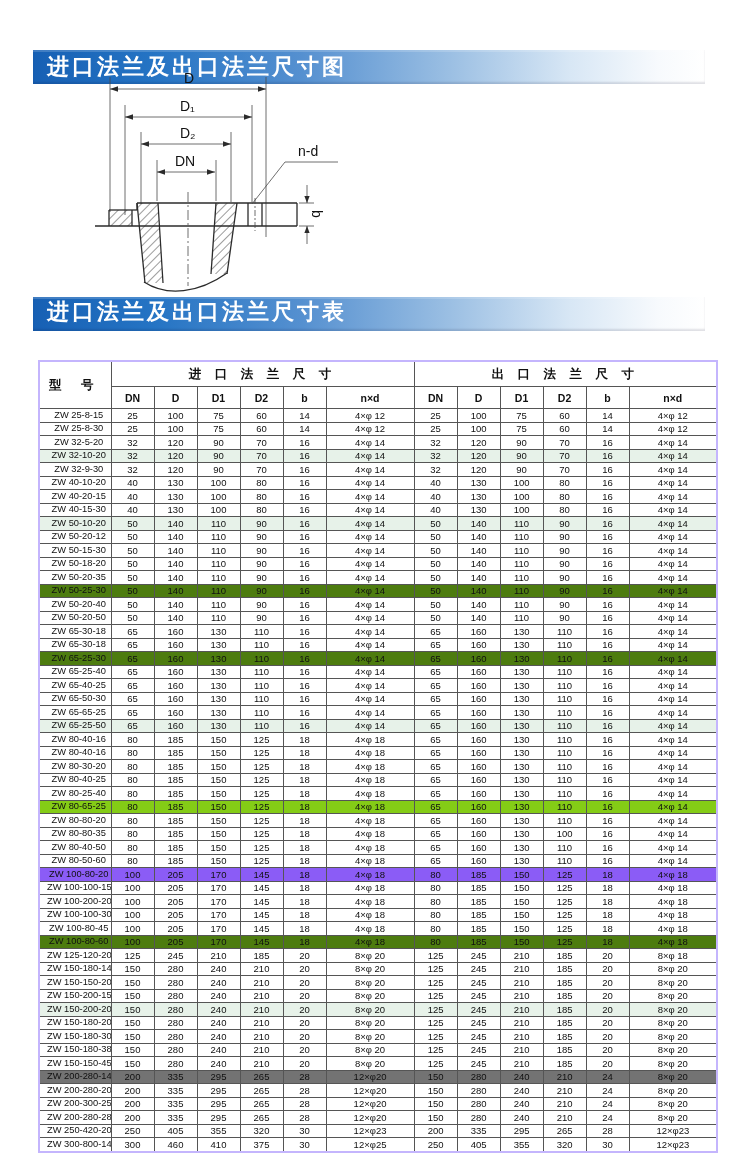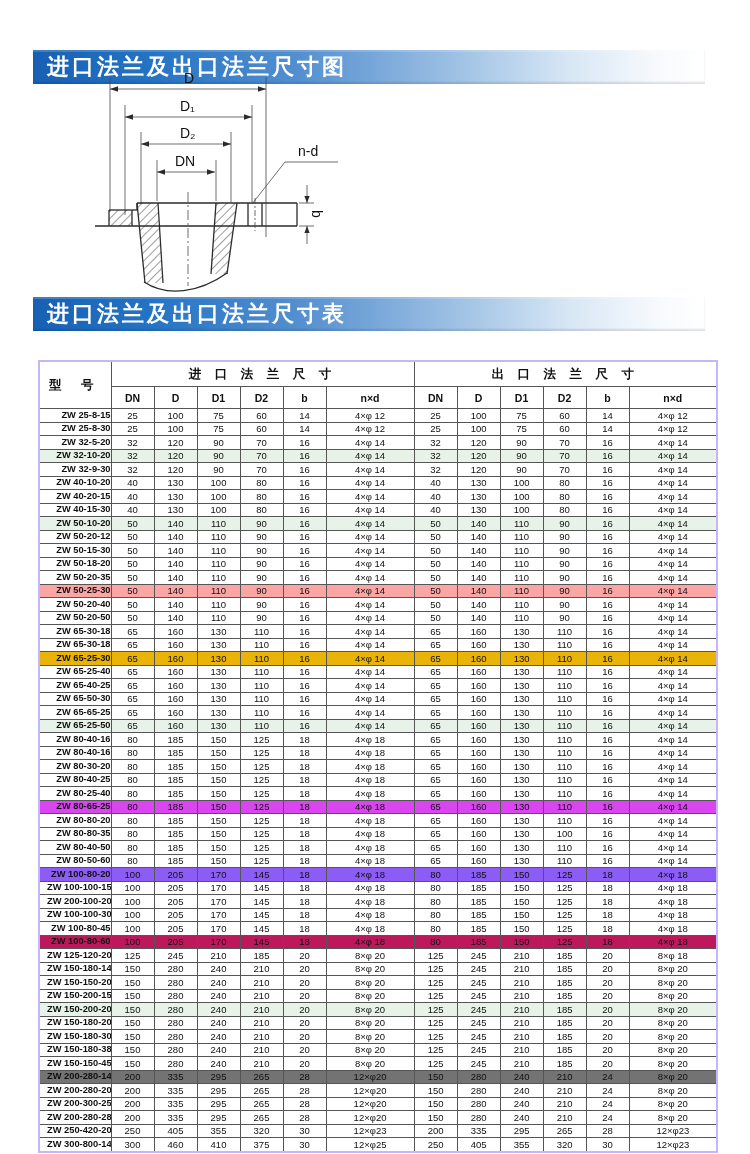--- a/index.html
+++ b/index.html
@@ -8,40 +8,40 @@
     font-family:"Liberation Sans","DejaVu Sans",sans-serif;overflow:hidden;
   }
   .title-bar{
     position:absolute;left:33px;width:672px;height:34px;
     background:linear-gradient(90deg,#1760b4 0%,#2574c4 18%,#5590d0 40%,#9bbfe3 62%,#d8e7f5 80%,#f7fafd 93%,#ffffff 100%);
     color:#ffffff;font-size:22px;font-weight:bold;line-height:34px;
     padding-left:14px;letter-spacing:3px;box-sizing:border-box;
     box-shadow:inset 0 2px 0 rgba(255,255,255,0.18), inset 0 -2px 2px rgba(0,0,40,0.12);
   }
   #bar1{top:10px;margin-top:40px;}
-  #bar2{top:297px;}
+  #bar2{top:297px;font-family:Liberation Mono, monospace;}
   #diagram{position:absolute;left:55px;top:52px;}
   #diagram text{font-family:"Liberation Sans","DejaVu Sans",sans-serif;font-size:14px;fill:#111;}
   #diagram .thin{stroke:#4a4a4a;stroke-width:0.8;fill:none;}
   #diagram .out{stroke:#2b2b2b;stroke-width:1.3;fill:none;}
   #diagram .arr{fill:#2b2b2b;stroke:none;}
   table#dims{
     position:absolute;left:38px;top:360px;width:678px;
     border-collapse:collapse;table-layout:fixed;
     border:2px solid #c4b5fd;
   }
   #dims th,#dims td{
     border:1px solid #555;text-align:center;vertical-align:middle;
     padding:0;color:#101010;overflow:hidden;white-space:nowrap;
   }
   #dims th.group{height:24px;font-size:12.5px;font-weight:bold;letter-spacing:5px;margin-left:33px;}
   #dims th.model-h{font-size:12.5px;font-weight:bold;letter-spacing:8px;}
   #dims th.sub{height:21px;font-size:10.5px;font-weight:bold;}
   #dims td{height:12.5px;font-size:9.5px;line-height:1;}
-  #dims td.model{text-align:right;padding-left:7px;font-size:9.3px;font-weight:bold;}
+  #dims td.model{text-align:center;padding-left:7px;font-size:9.3px;}
   #dims .grp-edge{border-left:1.5px solid #333;}
 </style>
 </head>
 <body>
 
 <div id="bar1" class="title-bar">进口法兰及出口法兰尺寸图</div>
 
 <svg id="diagram" width="310" height="252" viewBox="0 0 310 252" xmlns="http://www.w3.org/2000/svg">
   <defs>
     <pattern id="hatch" width="6" height="6" patternTransform="rotate(45)" patternUnits="userSpaceOnUse">
@@ -351,21 +351,21 @@
         <td>90</td>
         <td>16</td>
         <td>4×φ 14</td>
         <td class="grp-edge">50</td>
         <td>140</td>
         <td>110</td>
         <td>90</td>
         <td>16</td>
         <td>4×φ 14</td>
       </tr>
-      <tr style="background: #fca5a5;">
+      <tr style="background: #4d7c0f;">
         <td class="model">ZW 50-25-30</td>
         <td>50</td>
         <td>140</td>
         <td>110</td>
         <td>90</td>
         <td>16</td>
         <td>4×φ 14</td>
         <td class="grp-edge">50</td>
         <td>140</td>
         <td>110</td>
@@ -426,21 +426,21 @@
         <td>110</td>
         <td>16</td>
         <td>4×φ 14</td>
         <td class="grp-edge">65</td>
         <td>160</td>
         <td>130</td>
         <td>110</td>
         <td>16</td>
         <td>4×φ 14</td>
       </tr>
-      <tr style="background: #eab308;">
+      <tr style="background: #4d7c0f;">
         <td class="model">ZW 65-25-30</td>
         <td>65</td>
         <td>160</td>
         <td>130</td>
         <td>110</td>
         <td>16</td>
         <td>4×φ 14</td>
         <td class="grp-edge">65</td>
         <td>160</td>
         <td>130</td>
@@ -591,21 +591,21 @@
         <td>125</td>
         <td>18</td>
         <td>4×φ 18</td>
         <td class="grp-edge">65</td>
         <td>160</td>
         <td>130</td>
         <td>110</td>
         <td>16</td>
         <td>4×φ 14</td>
       </tr>
-      <tr style="background: #d946ef;">
+      <tr style="background: #84cc16;">
         <td class="model">ZW 80-65-25</td>
         <td>80</td>
         <td>185</td>
         <td>150</td>
         <td>125</td>
         <td>18</td>
         <td>4×φ 18</td>
         <td class="grp-edge">65</td>
         <td>160</td>
         <td>130</td>
@@ -697,21 +697,21 @@
         <td>18</td>
         <td>4×φ 18</td>
         <td class="grp-edge">80</td>
         <td>185</td>
         <td>150</td>
         <td>125</td>
         <td>18</td>
         <td>4×φ 18</td>
       </tr>
       <tr>
-        <td class="model">ZW 200-100-20</td>
+        <td class="model">ZW 100-200-20</td>
         <td>100</td>
         <td>205</td>
         <td>170</td>
         <td>145</td>
         <td>18</td>
         <td>4×φ 18</td>
         <td class="grp-edge">80</td>
         <td>185</td>
         <td>150</td>
         <td>125</td>
@@ -741,21 +741,21 @@
         <td>145</td>
         <td>18</td>
         <td>4×φ 18</td>
         <td class="grp-edge">80</td>
         <td>185</td>
         <td>150</td>
         <td>125</td>
         <td>18</td>
         <td>4×φ 18</td>
       </tr>
-      <tr style="background: #be185d;">
+      <tr style="background: #4d7c0f;">
         <td class="model">ZW 100-80-60</td>
         <td>100</td>
         <td>205</td>
         <td>170</td>
         <td>145</td>
         <td>18</td>
         <td>4×φ 18</td>
         <td class="grp-edge">80</td>
         <td>185</td>
         <td>150</td>

